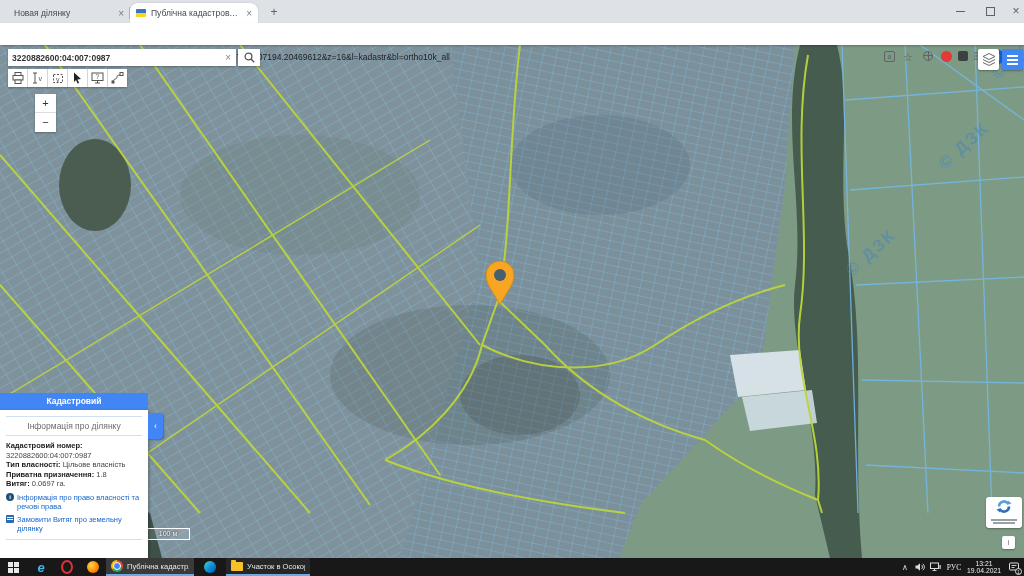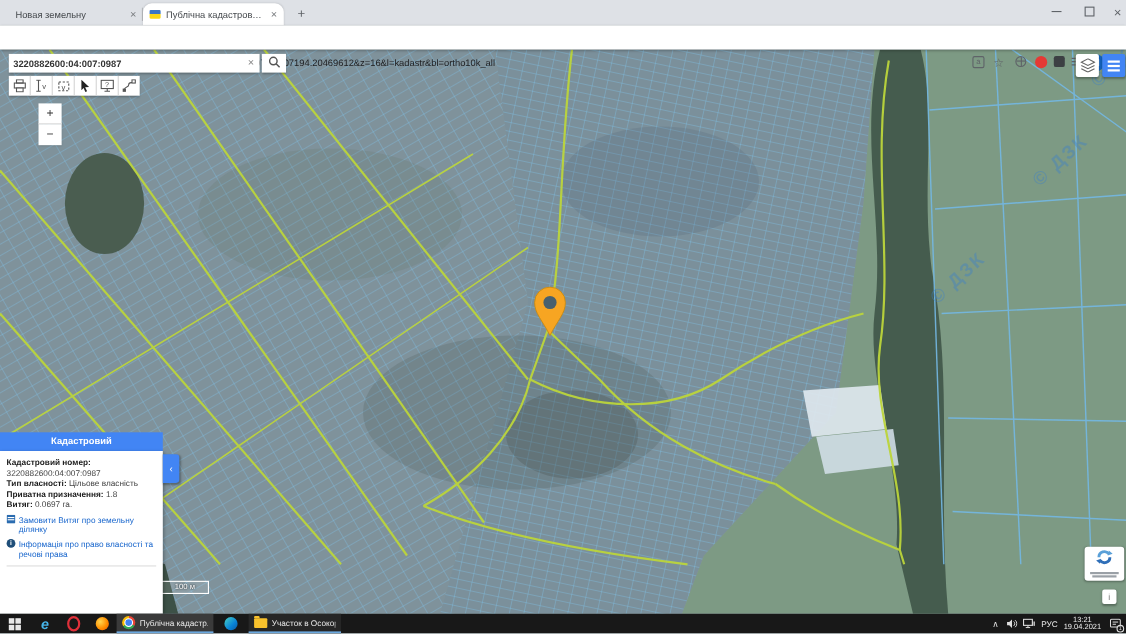--- a/index.html
+++ b/index.html
@@ -93,21 +93,21 @@
   #tb-chrome{left:106px;width:88px;background:#3a3a3a;border-bottom:2px solid #6ca9e0;box-sizing:border-box;justify-content:flex-start;padding:0 5px;gap:4px;}
   .tb-label{color:#e8e8e8;font-size:7.5px;white-space:nowrap;overflow:hidden;}
   #tb-edge{left:198px;width:24px;}
   #tb-edge i{width:12px;height:12px;border-radius:50%;background:linear-gradient(135deg,#49d2c5,#0883d8 60%,#0c59a4);}
   #tb-folder{left:226px;width:84px;background:#262626;border-bottom:2px solid #6ca9e0;box-sizing:border-box;justify-content:flex-start;padding:0 5px;gap:4px;}
   .folder-ico{width:12px;height:9px;background:#f8c12c;border-radius:1px;position:relative;flex:0 0 auto;}
   .folder-ico:before{content:"";position:absolute;left:0;top:-2px;width:5px;height:2px;background:#f8c12c;border-radius:1px 1px 0 0;}
   #tray-chevron{left:898px;width:14px;color:#ddd;font-size:8px;}
   #tray-volume{left:913px;width:14px;}
   #tray-network{left:928px;width:15px;}
-  #tray-lang{left:944px;width:20px;color:#eee;font-size:7.5px;}
+  #tray-lang{left:944px;width:20px;color:#eee;font-size:7.5px;font-family:Liberation Serif, serif;}
   #tray-clock{left:964px;width:40px;flex-direction:column;color:#eee;font-size:6.8px;line-height:7.5px;text-align:center;}
   #tray-notif{left:1006px;width:16px;}
   .badge1{position:absolute;right:0px;bottom:1px;width:7px;height:7px;border:1px solid #ddd;border-radius:50%;color:#ddd;font-size:5px;line-height:7px;text-align:center;background:#181818;box-sizing:border-box;}
 
   .wm{font-size:17px;font-weight:bold;fill:rgba(62,128,200,.42);letter-spacing:2px;}
 </style>
 </head>
 <body>
 
 <div id="screen">
@@ -177,21 +177,21 @@
     <text class="wm" transform="translate(998,35) rotate(-42)">© ДЗК</text>
 
     <g>
       <path d="M500,260 C493,246 486,240 486,230 A14,14 0 1 1 514,230 C514,240 507,246 500,260 Z" fill="#f7a522" stroke="#c98a10" stroke-width="0.8"></path>
       <circle cx="500" cy="230" r="6" fill="#48606e"></circle>
     </g>
   </svg>
 
   <div id="tabstrip" class="abs">
     <div id="tab-new" class="tab abs">
-      <span class="tab-title">Новая земельну</span>
+      <span class="tab-title">Новая ділянку</span>
       <span class="tab-close">×</span>
       <span class="sep"></span>
     </div>
     <div id="tab-active" class="tab abs">
       <span class="flag"></span>
       <span class="tab-title">Публічна кадастрова карта Укр</span>
       <span class="tab-close">×</span>
     </div>
     <div id="newtab-btn" class="abs">+</div>
     <div id="win-min" class="winctl abs"><i></i></div>
@@ -303,43 +303,44 @@
       <polygon points="12,1.5 15.5,4.5 11,6" fill="#5aa0d8"></polygon>
       <polygon points="4,13.5 0.5,10.5 5,9" fill="#2f6fb8"></polygon>
     </svg>
     <div class="ln"></div>
     <div class="ln" style="width:22px"></div>
   </div>
   <div id="attribution-toggle" class="abs">i</div>
 
   <div id="panel-header" class="abs">Кадастровий</div>
   <div id="panel-body" class="abs">
+    <div id="panel-title">Інформація про ділянку</div>
     <div class="field">
       <b>Кадастровий номер:</b><br>
       <span>3220882600:04:007:0987</span>
     </div>
     <div class="field">
       <b>Тип власності:</b>
       <span>Цільове власність</span>
     </div>
     <div class="field">
       <b>Приватна призначення:</b>
       <span>1.8</span>
     </div>
     <div class="field">
       <b>Витяг:</b>
       <span>0.0697 га.</span>
     </div>
     <div class="plink">
+      <span class="lico info-ico">i</span>
+      <span>Інформація про право власності та речові права</span>
+    </div>
+    <div class="plink">
       <span class="lico doc-ico"></span>
       <span>Замовити Витяг про земельну ділянку</span>
-    </div>
-    <div class="plink">
-      <span class="lico info-ico">i</span>
-      <span>Інформація про право власності та речові права</span>
     </div>
     <div id="panel-divider"></div>
   </div>
   <div id="panel-collapse" class="abs">‹</div>
 
   <div id="taskbar" class="abs">
     <div id="tb-start" class="tb">
       <span class="winlogo">
           <i></i>
           <i></i>

